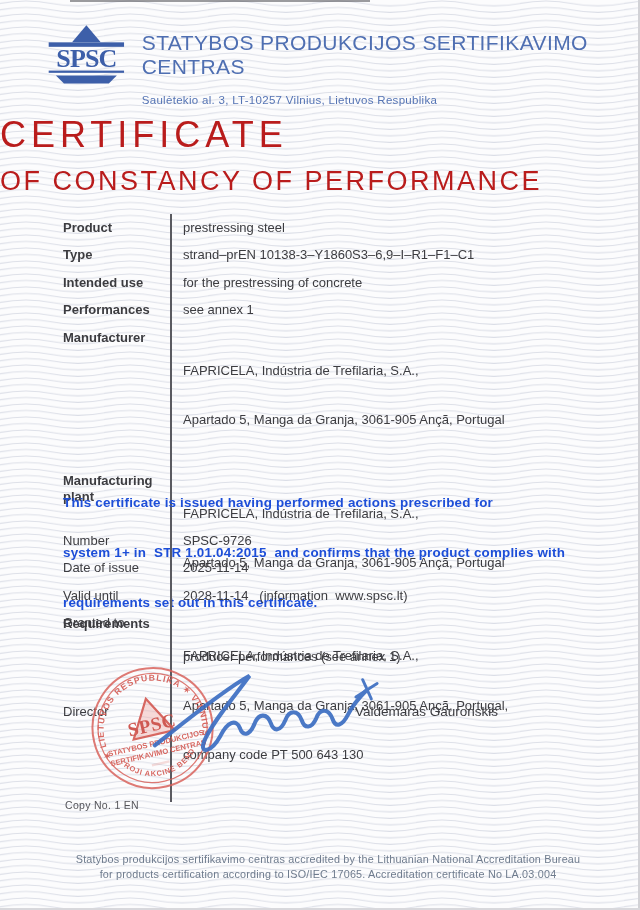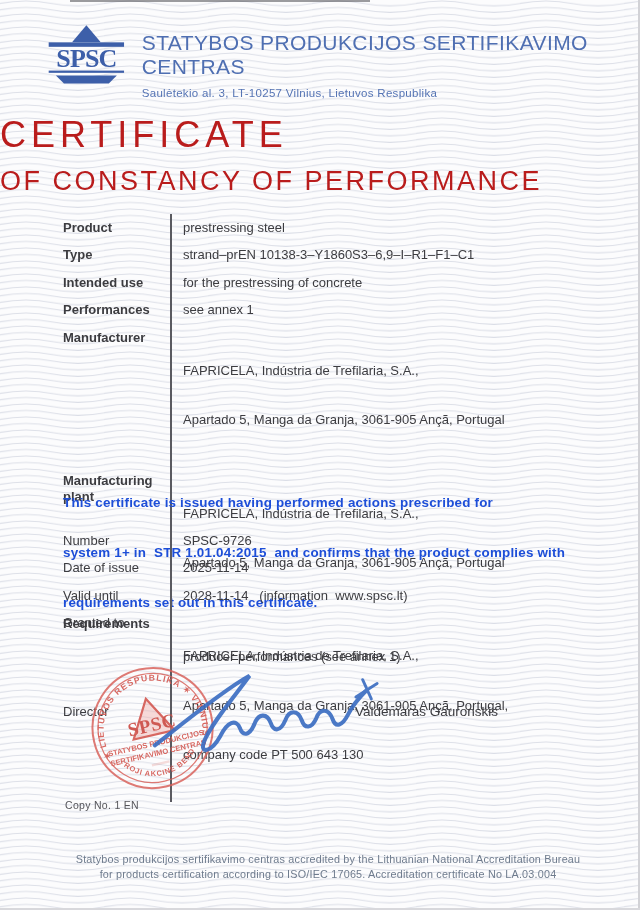--- a/index.html
+++ b/index.html
@@ -11,21 +11,21 @@
   .content { position:absolute; inset:0; z-index:1;border-radius:32px; }
 
   .edge-top { position:absolute; top:0; left:70px; width:300px; height:2px; background:#4a4a50; opacity:.55; }
   .edge-right { position:absolute; top:0; right:0; width:2px; height:100%; background:#d2d2d6; }
   .edge-bottom { position:absolute; bottom:0; left:0; width:100%; height:2px; background:#d8d8dc; }
 
   
   .header { position:absolute; top:20px; left:46px; display:flex; gap:15px; align-items:flex-start; }
   .org-block { padding-top:11px; }
   .org-name { font-size:21px; color:#4f6fb2; letter-spacing:.4px; font-weight:400; }
-  .org-address { font-size:11.5px; color:#5574b4; margin-top:8px; letter-spacing:.3px; }
+  .org-address { font-size:11.5px; color:#5574b4; margin-top:15px; letter-spacing:.3px; }
 
   
   .title { position:absolute; top:114px; left:0; right:0; color:#b91c1c; }
   .title-line1 { font-size:36px; letter-spacing:5px; font-weight:500; }
   .title-line2 { font-size:27px; letter-spacing:2.5px; font-weight:400; margin-top:10px; }
 
   
   .cert-table { position:absolute; left:63px; width:516px; display:grid;
     grid-template-columns:107px 1fr; font-size:13px; line-height:16.5px; }
   .cert-table .lbl { padding:5.5px 8px 5.5px 0; }

